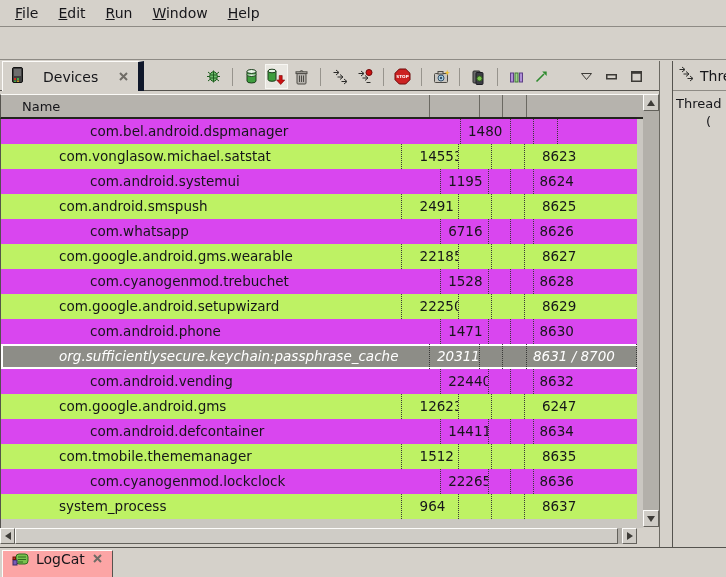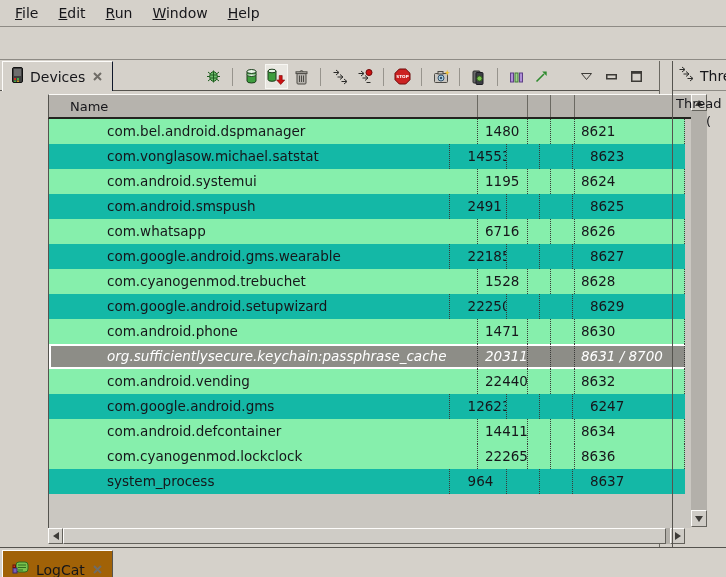--- a/index.html
+++ b/index.html
@@ -17,46 +17,46 @@
   .menu-item .mn { text-decoration:underline; }
   .toolbar-strip { position:absolute; top:28px; left:0; right:0; height:32px;
     border-bottom:1px solid #8e8b85; }
   
   .main { position:absolute; top:61px; left:0; width:726px; height:486px; }
   .devices-view { position:absolute; left:0; top:0; width:660px; height:486px;
     border-right:1px solid #6b6962; }
   .tabrow { position:absolute; top:0; left:0; right:0; height:30px;
     border-bottom:1px solid #55534e; }
   .tab { position:absolute; left:2px; top:0; height:30px; display:flex;
-    align-items:center; gap:7px; padding:0 9px; background:#d5d1ca;
+    align-items:center; gap:20px; padding:0 9px; background:#d5d1ca;
     border-top:1px solid #fdfcfa; border-left:1px solid #fdfcfa;
-    border-right:1px solid #0f172a; font-size:14px; }
+    border-right:6px solid #0f172a; font-size:14px; }
   .view-toolbar { position:absolute; right:12px; top:3px; height:25px;
     display:flex; align-items:center; gap:4px; }
   .tbtn { width:21px; height:23px; display:flex; align-items:center;
     justify-content:center; }
   .tbtn.active { background:#e9e7e1; box-shadow:0 0 0 1px #f7f6f2; }
   .tsep { width:1px; height:18px; background:#97948d; margin:0 4px; }
   .tspacer { width:16px; }
   
-  .table { position:absolute; top:33px; left:0; width:660px; height:450px;margin-left:48px; }
+  .table { position:absolute; top:33px; left:0; width:660px; height:450px; }
   .thead { position:absolute; top:0; left:0; width:643px; height:25px;
     background:#b6b3ad; border-top:1px solid #fbfaf7; border-left:1px solid #55534e;
     border-bottom:2px solid #23231f; display:flex; font-size:13px; }
   .th { border-right:1px solid #6b6962; display:flex; align-items:center; }
   .th:last-child { border-right:none; }
   .th.c1 { width:429px; padding-left:21px; }
   .th.c2 { width:50px; } .th.c3 { width:23px; } .th.c4 { width:24px; }
   .th.c5 { width:116px; }
   .tbody { position:absolute; top:25px; left:0; width:643px; height:409px;
     background:#cac7c1; border-left:1px solid #55534e; }
   .row { height:25px; display:flex; width:637px; font-size:13.5px;
     line-height:25px; white-space:nowrap; }
-  .row.light { background:#86efac; }
-  .row.dark  { background:#14b8a6;gap:11px; }
+  .row.light { background:#d946ef;padding-left:31px; }
+  .row.dark  { background:#bef264;gap:11px; }
   .row.selected { background:#8d8d87; color:#ffffff; width:641px;
     box-shadow:inset 0 0 0 2px #ffffff;font-style:italic; }
   .cell { height:25px; overflow:hidden; border-right:1px dotted #3a3a38; }
   .c-name { width:429px; padding-left:58px; }
   .c-pid  { width:50px; padding-left:7px; }
   .c-e1 { width:23px; } .c-e2 { width:24px; }
   .c-port { width:110px; padding-left:6px; }
   .vfiller { position:absolute; left:637px; top:25px; width:6px; height:409px;
     background:#cac7c1; }
   
@@ -88,21 +88,21 @@
   .threads-tabrow { height:30px; border-bottom:1px solid #8e8b85; display:flex;
     align-items:center; gap:6px; padding-left:5px; font-size:14px;
     white-space:nowrap; overflow:hidden; }
   .threads-msg { padding:4px 0 0 3px; font-size:13px; line-height:18px;
     white-space:nowrap; }
   .threads-msg .l2 { padding-left:30px; }
   
   .bottom-panel { position:absolute; top:547px; left:0; width:726px; height:30px;
     border-top:1px solid #55534e; background:#d5d1ca; }
   .logcat-tab { position:absolute; left:2px; top:2px; height:28px; display:flex;
-    align-items:flex-end; gap:7px; padding:0 9px; background:#a16207;
+    align-items:flex-start; gap:7px; padding:0 9px; background:#fca5a5;
     border-top:1px solid #fdfcfa; border-left:1px solid #fdfcfa;
     border-right:1px solid #55534e; font-size:14px; }
 </style>
 </head>
 <body>
 
 <div class="menubar">
   <div class="menu-item"><span class="mn">F</span><span class="rest">ile</span></div>
 
   <div class="menu-item"><span class="mn">E</span><span class="rest">dit</span></div>
@@ -257,21 +257,20 @@
         <div class="th c3"></div>
         <div class="th c4"></div>
         <div class="th c5"></div>
       </div>
       <div class="tbody">
   <div class="row light">
     <div class="cell c-name">com.bel.android.dspmanager</div>
     <div class="cell c-pid">1480</div>
     <div class="cell c-e1"></div>
     <div class="cell c-e2"></div>
-    <div class="cell c-port">8621</div>
   </div>
 
   <div class="row dark">
     <div class="cell c-name">com.vonglasow.michael.satstat</div>
     <div class="cell c-pid">14553</div>
     <div class="cell c-e1"></div>
     <div class="cell c-e2"></div>
     <div class="cell c-port">8623</div>
   </div>
 
@@ -356,20 +355,27 @@
   </div>
 
   <div class="row light">
     <div class="cell c-name">com.android.defcontainer</div>
     <div class="cell c-pid">14411</div>
     <div class="cell c-e1"></div>
     <div class="cell c-e2"></div>
     <div class="cell c-port">8634</div>
   </div>
 
+  <div class="row dark">
+    <div class="cell c-name">com.tmobile.thememanager</div>
+    <div class="cell c-pid">1512</div>
+    <div class="cell c-e1"></div>
+    <div class="cell c-e2"></div>
+    <div class="cell c-port">8635</div>
+  </div>
 
   <div class="row light">
     <div class="cell c-name">com.cyanogenmod.lockclock</div>
     <div class="cell c-pid">22265</div>
     <div class="cell c-e1"></div>
     <div class="cell c-e2"></div>
     <div class="cell c-port">8636</div>
   </div>
 
   <div class="row dark">

